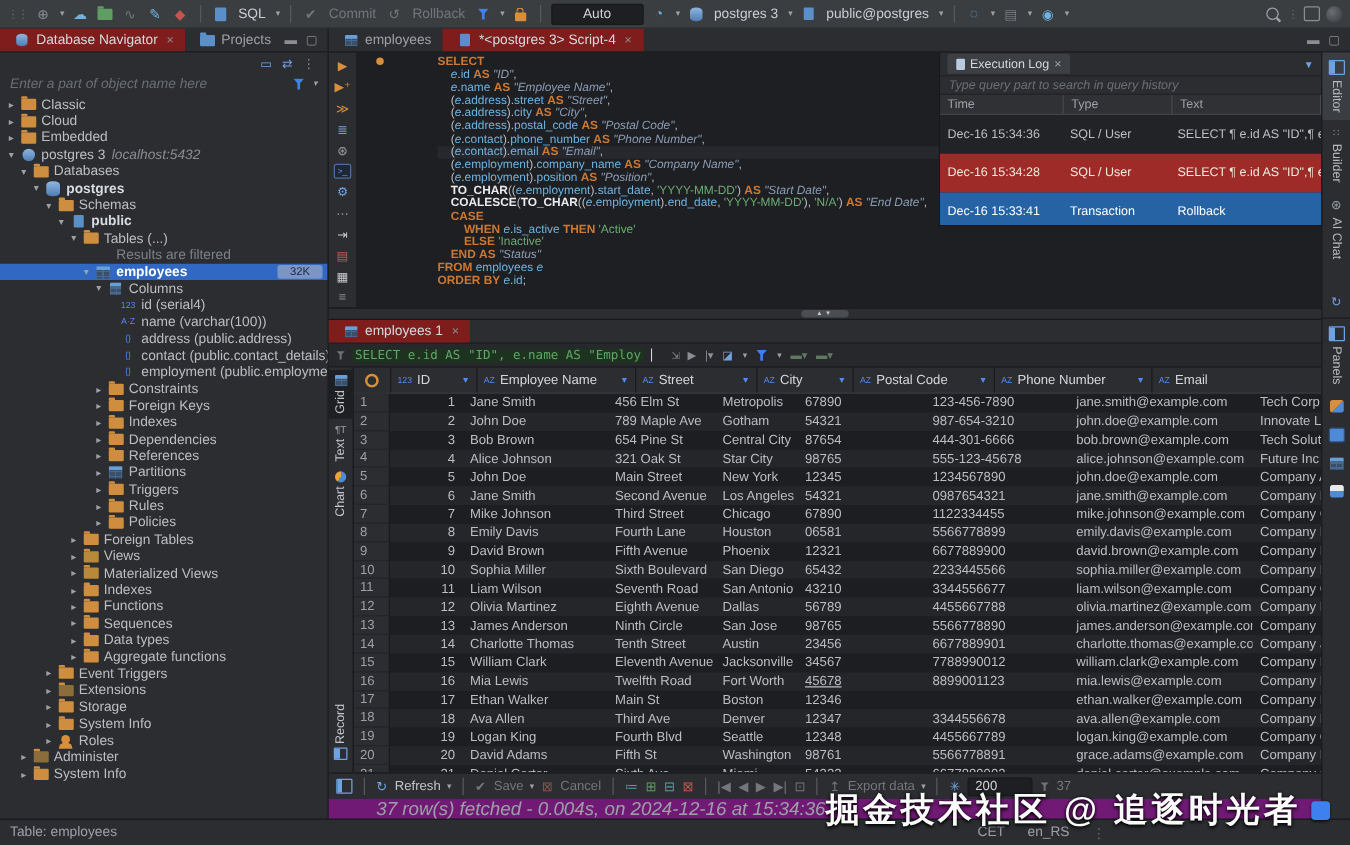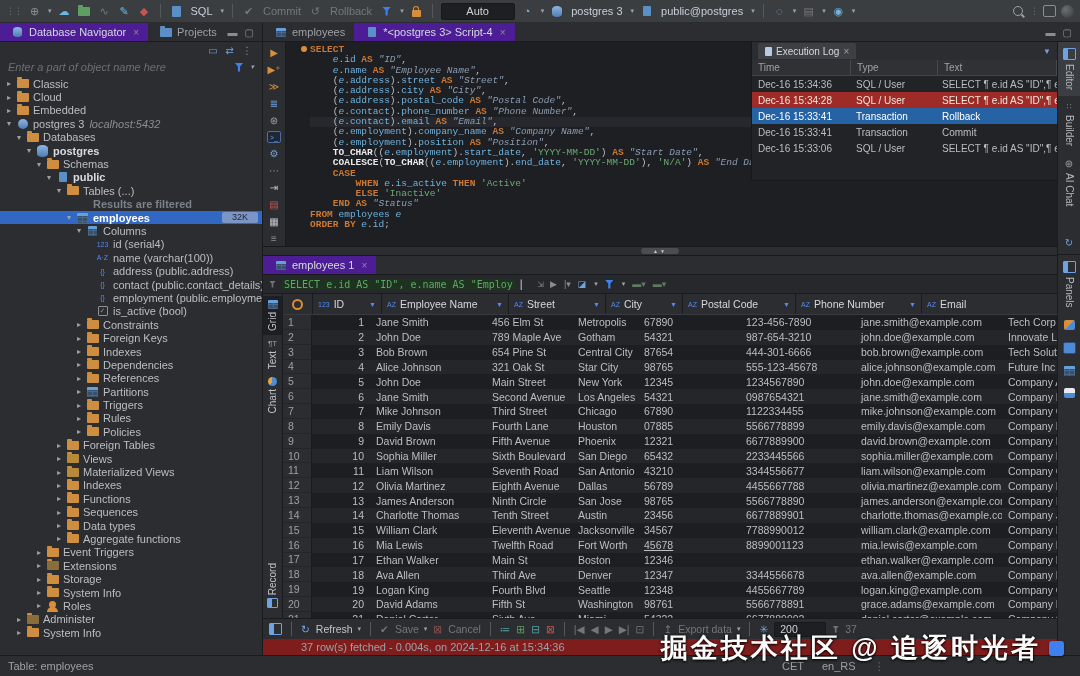--- a/index.html
+++ b/index.html
@@ -36,71 +36,71 @@
     repeating-linear-gradient(90deg,#49688c 0 1px,transparent 1px 5px),
     repeating-linear-gradient(#49688c 0 1px,transparent 1px 4px),#39506b;}
   .i-ring{width:7px;height:7px;border:2px solid #d98e3c;border-radius:50%;display:inline-block;}
   .i-panel{width:11px;height:10px;border:1px solid #6fa2e0;border-radius:1px;display:inline-block;background:linear-gradient(90deg,#6fa2e0 0 4px,transparent 4px);}
   .i-sq{width:11px;height:10px;border-radius:2px;display:inline-block;}
   
   .tabsrow{height:18px;flex:0 0 18px;display:flex;background:#2b2d30;border-bottom:1px solid #1a1b1e;font-size:11px;}
   .tabs-left{width:262px;flex:0 0 262px;display:flex;border-right:1px solid #1a1b1e;}
   .tabs-right{flex:1;display:flex;}
   .tab{display:flex;align-items:center;gap:5px;padding:0 9px;color:#9da0a8;white-space:nowrap;}
-  .tab.active{background:#4c1d95;color:#d5d9de;}
+  .tab.active{background:#7f1d1d;color:#d5d9de;}
   .tab .x{color:#8a8d93;font-size:10px;margin-left:2px;}
   .winbtns{margin-left:auto;display:flex;align-items:center;gap:7px;padding-right:8px;color:#8a8d93;font-size:10px;}
   
   .main{flex:1;display:flex;min-height:0;}
   .navigator{width:262px;flex:0 0 262px;background:#2b2d30;border-right:1px solid #1a1b1e;display:flex;flex-direction:column;overflow:hidden;}
   .nav-tools{height:17px;display:flex;align-items:center;justify-content:flex-end;gap:8px;padding:0 10px;color:#6fa2e0;font-size:10px;}
   .nav-search{height:16px;display:flex;align-items:center;padding:0 8px;color:#6b6f77;font-style:italic;font-size:11px;gap:6px;}
   .nav-search .ph{flex:1;white-space:nowrap;overflow:hidden;}
   .tree{flex:1;font-size:11px;overflow:hidden;padding-top:2px;}
   .trow{height:13.4px;display:flex;align-items:center;white-space:nowrap;position:relative;}
   .trow .arr{width:10px;font-size:8px;color:#9da0a8;text-align:center;flex:0 0 10px;}
   .trow .lbl{margin-left:4px;}
   .trow.bold .lbl{font-weight:bold;color:#d8dce3;}
-  .trow.dimrow{color:#7d828a;font-weight:bold;}
+  .trow.dimrow{color:#7d828a;}
   .trow.sel{background:#3068c4;color:#fff;}
   .trow.sel .lbl{color:#fff;font-weight:bold;}
   .badge{margin-left:auto;margin-right:4px;background:#7c95c7;color:#1e2530;font-size:9px;padding:0 10px;border-radius:2px;height:11px;line-height:11px;}
   .tico{display:inline-flex;width:13px;height:12px;align-items:center;justify-content:center;flex:0 0 13px;margin-left:2px;}
   .tmini{font-size:7px;color:#548af7;letter-spacing:0;}
   .suffix{color:#8a8d93;font-style:italic;margin-left:5px;}
   .i-chk{width:8px;height:8px;border:1px solid #8a8f98;color:#6aab73;font-size:7px;line-height:8px;text-align:center;border-radius:1px;}
   .i-person{width:7px;height:7px;border-radius:50%;background:#d98e3c;position:relative;display:inline-block;margin-top:-3px;}
   .i-person::after{content:"";position:absolute;top:6px;left:-2px;width:11px;height:5px;border-radius:5px 5px 0 0;background:#d98e3c;}
   
   .center{flex:1;display:flex;flex-direction:column;min-width:0;}
   .editor{height:204px;flex:0 0 204px;background:#1e1f22;display:flex;position:relative;overflow:hidden;}
   .estrip{width:22px;flex:0 0 22px;background:#2b2d30;border-right:1px solid #1a1b1e;display:flex;flex-direction:column;align-items:center;padding-top:4px;gap:4px;}
   .estrip .eic{width:14px;height:13px;display:flex;align-items:center;justify-content:center;font-size:10px;}
   .egutter{width:24px;flex:0 0 24px;position:relative;}
   .bpdot{position:absolute;top:4px;right:3px;width:6px;height:6px;border-radius:50%;background:#d98e3c;}
-  .code{flex:1;font-family:Liberation Mono, monospace;font-size:9.5px;line-height:10.3px;padding-top:3px;white-space:pre;overflow:hidden;}
+  .code{flex:1;font-family:Liberation Sans, sans-serif;font-size:9.5px;line-height:10.3px;padding-top:3px;white-space:pre;overflow:hidden;margin-left:40px;}
   .cline{height:10.3px;}
   .cline.cur{background:#26282e;}
   .t-k{color:#cc7832;font-weight:bold;}
   .t-v{color:#6fb3e0;font-style:italic;}
   .t-i{color:#6fb3e0;}
   .t-a{color:#8a9cb4;font-style:italic;}
   .t-s{color:#6aab73;}
   .t-f{color:#e8eaed;font-weight:bold;}
   .t-p{color:#bcbec4;}
   
   .execlog{position:absolute;top:0;right:0;width:305px;height:138px;background:#2b2d30;border-left:1px solid #17181a;border-bottom:1px solid #17181a;display:flex;flex-direction:column;font-size:10px;}
   .el-tabs{height:18px;display:flex;align-items:center;padding:0 6px;gap:5px;}
   .el-tab{display:flex;align-items:center;gap:4px;background:#3c3f43;height:16px;padding:0 7px;color:#d5d9de;border-radius:2px 2px 0 0;}
   .el-chev{margin-left:auto;color:#6fa2e0;font-size:8px;}
   .el-search{height:14px;border-top:1px solid #212326;border-bottom:1px solid #212326;color:#6b6f77;display:flex;align-items:center;padding:0 7px;white-space:nowrap;overflow:hidden;}
   .el-hdr{height:15px;display:flex;color:#9da0a8;background:#2f3134;border-bottom:1px solid #404348;}
   .el-hdr span{padding:0 6px;border-right:1px solid #45484e;display:flex;align-items:center;}
   .el-rows{flex:1;background:#212327;overflow:hidden;}
-  .el-row{height:16px;display:flex;align-items:center;color:#bcbec4;}
+  .el-row{height:31px;display:flex;align-items:center;color:#bcbec4;}
   .el-row span{padding:0 6px;white-space:nowrap;overflow:hidden;}
   .el-row.error{background:#9e2b28;color:#f0e8dc;}
   .el-row.selected{background:#2663a5;color:#fff;}
   .el-c1{width:86px;flex:0 0 86px;}
   .el-c2{width:74px;flex:0 0 74px;}
   .el-c3{flex:1;}
   
   .splitter{height:8px;flex:0 0 8px;background:#2b2d30;border-top:1px solid #17181a;border-bottom:1px solid #17181a;position:relative;}
   .handle{position:absolute;left:50%;top:1px;transform:translateX(-50%);width:38px;height:6px;background:#4a4d52;border-radius:3px;color:#c6c9ce;font-size:5px;line-height:6px;text-align:center;letter-spacing:2px;}
   
@@ -127,21 +127,21 @@
   .gr{height:14.85px;display:flex;}
   .gr:nth-child(odd){background:#1c1e21;}
   .gr:nth-child(even){background:#24262a;}
   .gnum{width:29px;flex:0 0 29px;background:#2b2d30;color:#9da0a8;padding-left:5px;display:flex;align-items:center;border-right:1px solid #1a1b1e;border-bottom:1px solid #232528;box-sizing:border-box;}
   .gc{display:flex;align-items:center;padding:0 6px;white-space:nowrap;overflow:hidden;color:#bcbec4;box-sizing:border-box;}
   .gc.r{justify-content:flex-end;}
   
   .res-tb{height:20px;flex:0 0 20px;background:#2b2d30;border-top:1px solid #1a1b1e;display:flex;align-items:center;gap:6px;padding:0 6px;font-size:10.5px;color:#c2c5cb;}
   .res-tb .lblbtn{display:flex;align-items:center;gap:4px;}
   .fetchfield{background:#1e1f22;border:1px solid #17181a;border-radius:2px;width:40px;height:13px;display:flex;align-items:center;padding:0 5px;color:#cfd2d8;}
-  .res-status{height:16px;flex:0 0 16px;background:#7f1d1d;color:#9da0a8;font-size:11px;display:flex;align-items:center;padding-left:38px;}
+  .res-status{height:16px;flex:0 0 16px;background:#701a75;color:#9da0a8;font-size:15px;display:flex;align-items:center;padding-left:38px;font-style:italic;}
   
   .rrail{width:22px;flex:0 0 22px;background:#2b2d30;border-left:1px solid #1a1b1e;display:flex;flex-direction:column;font-size:10px;color:#b6b9bf;}
   .rrail .rtab{display:flex;flex-direction:column;align-items:center;gap:4px;padding:6px 0;}
   .rrail .vtxt{writing-mode:vertical-rl;}
   .rtab.activer{background:#3a3d42;}
   .rrail-sect-top{height:212px;display:flex;flex-direction:column;border-bottom:1px solid #1a1b1e;}
   .rrail-sect-bot{flex:1;display:flex;flex-direction:column;}
   
   .statusbar{height:20px;flex:0 0 20px;background:#2b2d30;border-top:1px solid #1a1b1e;display:flex;align-items:center;font-size:11px;color:#9da0a8;position:relative;}
   .statusbar .left{padding-left:8px;}
@@ -385,27 +385,20 @@
             </span>
             <span class="lbl">contact (public.contact_details)</span>
           </div>
           <div class="trow" style="padding-left: 84px;">
             <span class="arr"></span>
             <span class="tico">
               <span class="tmini">{}</span>
             </span>
             <span class="lbl">employment (public.employment_</span>
           </div>
-          <div class="trow" style="padding-left: 84px;">
-            <span class="arr"></span>
-            <span class="tico">
-              <span class="i-chk">✓</span>
-            </span>
-            <span class="lbl">is_active (bool)</span>
-          </div>
           <div class="trow" style="padding-left: 74px;">
             <span class="arr">▸</span>
             <span class="tico">
               <span class="i-folder"></span>
             </span>
             <span class="lbl">Constraints</span>
           </div>
           <div class="trow" style="padding-left: 74px;">
             <span class="arr">▸</span>
             <span class="tico">
@@ -592,20 +585,23 @@
         <div class="code" id="code"><div class="cline"><span class="t-k">SELECT</span></div><div class="cline"><span class="t-p">    </span><span class="t-v">e</span><span class="t-p">.</span><span class="t-i">id</span><span class="t-p"> </span><span class="t-k">AS</span><span class="t-p"> </span><span class="t-a">"ID"</span><span class="t-p">,</span></div><div class="cline"><span class="t-p">    </span><span class="t-v">e</span><span class="t-p">.</span><span class="t-i">name</span><span class="t-p"> </span><span class="t-k">AS</span><span class="t-p"> </span><span class="t-a">"Employee Name"</span><span class="t-p">,</span></div><div class="cline"><span class="t-p">    (</span><span class="t-v">e</span><span class="t-p">.</span><span class="t-i">address</span><span class="t-p">).</span><span class="t-i">street</span><span class="t-p"> </span><span class="t-k">AS</span><span class="t-p"> </span><span class="t-a">"Street"</span><span class="t-p">,</span></div><div class="cline"><span class="t-p">    (</span><span class="t-v">e</span><span class="t-p">.</span><span class="t-i">address</span><span class="t-p">).</span><span class="t-i">city</span><span class="t-p"> </span><span class="t-k">AS</span><span class="t-p"> </span><span class="t-a">"City"</span><span class="t-p">,</span></div><div class="cline"><span class="t-p">    (</span><span class="t-v">e</span><span class="t-p">.</span><span class="t-i">address</span><span class="t-p">).</span><span class="t-i">postal_code</span><span class="t-p"> </span><span class="t-k">AS</span><span class="t-p"> </span><span class="t-a">"Postal Code"</span><span class="t-p">,</span></div><div class="cline"><span class="t-p">    (</span><span class="t-v">e</span><span class="t-p">.</span><span class="t-i">contact</span><span class="t-p">).</span><span class="t-i">phone_number</span><span class="t-p"> </span><span class="t-k">AS</span><span class="t-p"> </span><span class="t-a">"Phone Number"</span><span class="t-p">,</span></div><div class="cline cur"><span class="t-p">    (</span><span class="t-v">e</span><span class="t-p">.</span><span class="t-i">contact</span><span class="t-p">).</span><span class="t-i">email</span><span class="t-p"> </span><span class="t-k">AS</span><span class="t-p"> </span><span class="t-a">"Email"</span><span class="t-p">,</span></div><div class="cline"><span class="t-p">    (</span><span class="t-v">e</span><span class="t-p">.</span><span class="t-i">employment</span><span class="t-p">).</span><span class="t-i">company_name</span><span class="t-p"> </span><span class="t-k">AS</span><span class="t-p"> </span><span class="t-a">"Company Name"</span><span class="t-p">,</span></div><div class="cline"><span class="t-p">    (</span><span class="t-v">e</span><span class="t-p">.</span><span class="t-i">employment</span><span class="t-p">).</span><span class="t-i">position</span><span class="t-p"> </span><span class="t-k">AS</span><span class="t-p"> </span><span class="t-a">"Position"</span><span class="t-p">,</span></div><div class="cline"><span class="t-p">    </span><span class="t-f">TO_CHAR</span><span class="t-p">((</span><span class="t-v">e</span><span class="t-p">.</span><span class="t-i">employment</span><span class="t-p">).</span><span class="t-i">start_date</span><span class="t-p">, </span><span class="t-s">'YYYY-MM-DD'</span><span class="t-p">) </span><span class="t-k">AS</span><span class="t-p"> </span><span class="t-a">"Start Date"</span><span class="t-p">,</span></div><div class="cline"><span class="t-p">    </span><span class="t-f">COALESCE</span><span class="t-p">(</span><span class="t-f">TO_CHAR</span><span class="t-p">((</span><span class="t-v">e</span><span class="t-p">.</span><span class="t-i">employment</span><span class="t-p">).</span><span class="t-i">end_date</span><span class="t-p">, </span><span class="t-s">'YYYY-MM-DD'</span><span class="t-p">), </span><span class="t-s">'N/A'</span><span class="t-p">) </span><span class="t-k">AS</span><span class="t-p"> </span><span class="t-a">"End Date"</span><span class="t-p">,</span></div><div class="cline"><span class="t-p">    </span><span class="t-k">CASE</span></div><div class="cline"><span class="t-p">        </span><span class="t-k">WHEN</span><span class="t-p"> </span><span class="t-v">e</span><span class="t-p">.</span><span class="t-i">is_active</span><span class="t-p"> </span><span class="t-k">THEN</span><span class="t-p"> </span><span class="t-s">'Active'</span></div><div class="cline"><span class="t-p">        </span><span class="t-k">ELSE</span><span class="t-p"> </span><span class="t-s">'Inactive'</span></div><div class="cline"><span class="t-p">    </span><span class="t-k">END</span><span class="t-p"> </span><span class="t-k">AS</span><span class="t-p"> </span><span class="t-a">"Status"</span></div><div class="cline"><span class="t-k">FROM</span><span class="t-p"> </span><span class="t-i">employees</span><span class="t-p"> </span><span class="t-v">e</span></div><div class="cline"><span class="t-k">ORDER BY</span><span class="t-p"> </span><span class="t-v">e</span><span class="t-p">.</span><span class="t-i">id</span><span class="t-p">;</span></div></div>
 
         <div class="execlog">
           <div class="el-tabs">
             <div class="el-tab">
               <span class="i-doc" style="width:7px;height:9px;"></span>
               <span>Execution Log</span>
               <span class="x" style="color:#9da0a8;">×</span>
             </div>
             <span class="el-chev">▼</span>
+          </div>
+          <div class="el-search">
+            <span style="font-style:italic;">Type query part to search in query history</span>
           </div>
           <div class="el-hdr">
             <span class="el-c1">Time</span>
             <span class="el-c2">Type</span>
             <span class="el-c3">Text</span>
           </div>
           <div class="el-rows" id="logrows">
               <div class="el-row">
                 <span class="el-c1">Dec-16 15:34:36</span>
                 <span class="el-c2">SQL / User</span>
@@ -801,21 +797,21 @@
                   <div class="gc" style="width: 115px; flex: 0 0 115px;">1122334455</div>
                   <div class="gc" style="width: 147px; flex: 0 0 147px;">mike.johnson@example.com</div>
                   <div class="gc" style="flex: 1 1 0%;">Company C</div>
                 </div>
                 <div class="gr">
                   <div class="gnum">8</div>
                   <div class="gc r" style="width: 58px; flex: 0 0 58px;">8</div>
                   <div class="gc" style="width: 116px; flex: 0 0 116px;">Emily Davis</div>
                   <div class="gc" style="width: 86px; flex: 0 0 86px;">Fourth Lane</div>
                   <div class="gc" style="width: 66px; flex: 0 0 66px;">Houston</div>
-                  <div class="gc" style="width: 102px; flex: 0 0 102px;">07885</div>
+                  <div class="gc" style="width: 102px; flex: 0 0 102px;">06581</div>
                   <div class="gc" style="width: 115px; flex: 0 0 115px;">5566778899</div>
                   <div class="gc" style="width: 147px; flex: 0 0 147px;">emily.davis@example.com</div>
                   <div class="gc" style="flex: 1 1 0%;">Company D</div>
                 </div>
                 <div class="gr">
                   <div class="gnum">9</div>
                   <div class="gc r" style="width: 58px; flex: 0 0 58px;">9</div>
                   <div class="gc" style="width: 116px; flex: 0 0 116px;">David Brown</div>
                   <div class="gc" style="width: 86px; flex: 0 0 86px;">Fifth Avenue</div>
                   <div class="gc" style="width: 66px; flex: 0 0 66px;">Phoenix</div>

